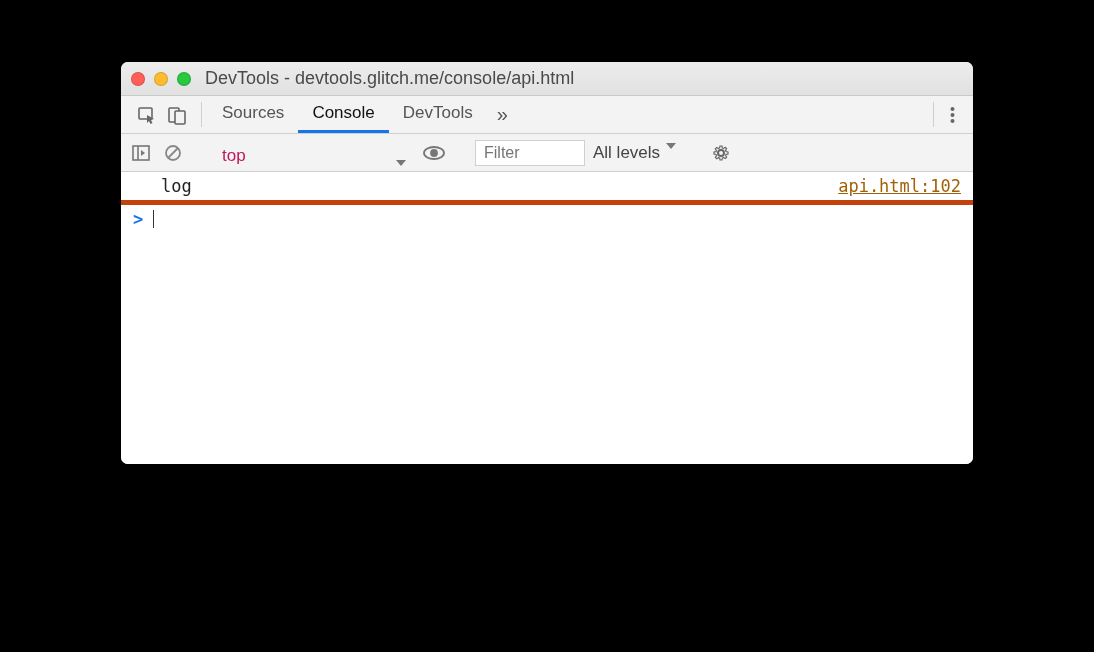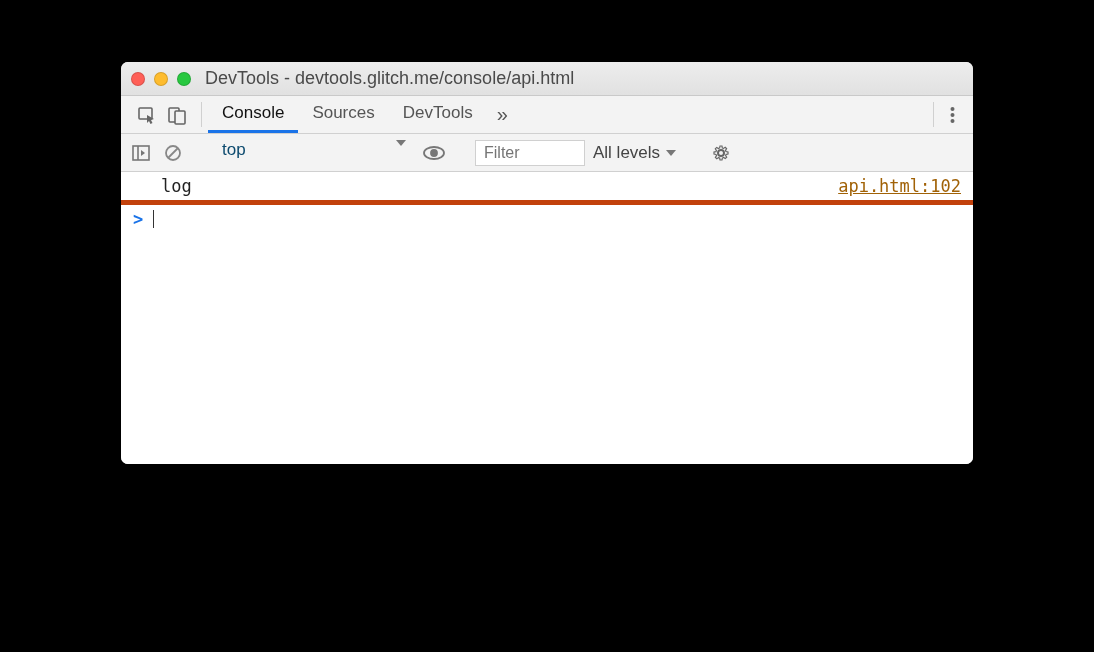--- a/index.html
+++ b/index.html
@@ -65,31 +65,31 @@
     height: 38px;
     background: #f3f3f3;
     border-bottom: 1px solid #d0d0d0;
     display: flex;
     align-items: center;
     padding: 0 8px;
     gap: 8px;
   }
   .tb-btn { width:24px; height:24px; display:flex; align-items:center; justify-content:center; color:#666; cursor:pointer;}
   .context-select {
-    display:flex; align-items:flex-start; justify-content:space-between;
+    display:flex; align-items:flex-end; justify-content:space-between;
     min-width: 200px; height: 26px;
-    color:#0c4a6e; font-size:17px; padding:0 8px;
+    color:#be185d; font-size:17px; padding:0 8px;
     cursor:pointer;
     gap:7px;
   }
   .filter-input {
     background:#fff; border:1px solid #d0d0d0; height:26px;
     padding:0 8px; font-size:16px; color:#555; width:110px;
   }
-  .levels { display:flex; align-items:center; gap:6px; color:#444; font-size:17px; cursor:pointer;}
+  .levels { display:flex; align-items:flex-start; gap:6px; color:#444; font-size:17px; cursor:pointer;}
   .gear { color:#555; cursor:pointer; padding:0 6px;}
 
   .console-body {
     flex:1; background:#fff; font-family: Menlo, Consolas, monospace;
     overflow:auto;
   }
   .log-row {
     display:flex; justify-content:space-between; align-items:center;
     padding: 4px 12px 4px 40px;
     border-bottom:5px solid #c2410c;
@@ -126,22 +126,22 @@
       </span>
       <span>
         <svg width="20" height="20" viewBox="0 0 20 20" fill="none" stroke="#666" stroke-width="1.6">
           <rect x="2" y="3" width="10" height="14" rx="1"></rect>
           <rect x="8" y="6" width="10" height="13" rx="1" fill="#f3f3f3"></rect>
         </svg>
       </span>
     </div>
     <div class="vsep"></div>
     <div class="tabs">
+      <div class="tab">Sources</div>
       <div class="tab active">Console</div>
-      <div class="tab">Sources</div>
       <div class="tab">DevTools</div>
     </div>
     <div class="overflow">»</div>
     <div class="spacer"></div>
     <div class="vsep"></div>
     <div class="kebab">
       <svg width="5" height="18" viewBox="0 0 5 18" fill="#666">
         <circle cx="2.5" cy="3" r="2"></circle>
           <circle cx="2.5" cy="9" r="2"></circle>
           <circle cx="2.5" cy="15" r="2"></circle>

